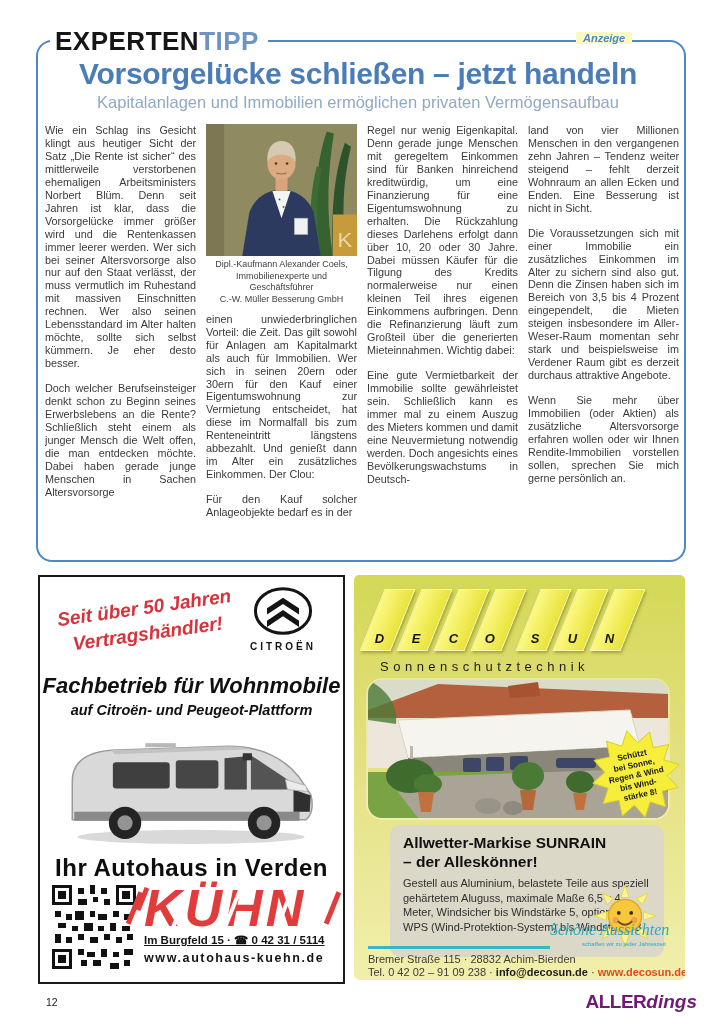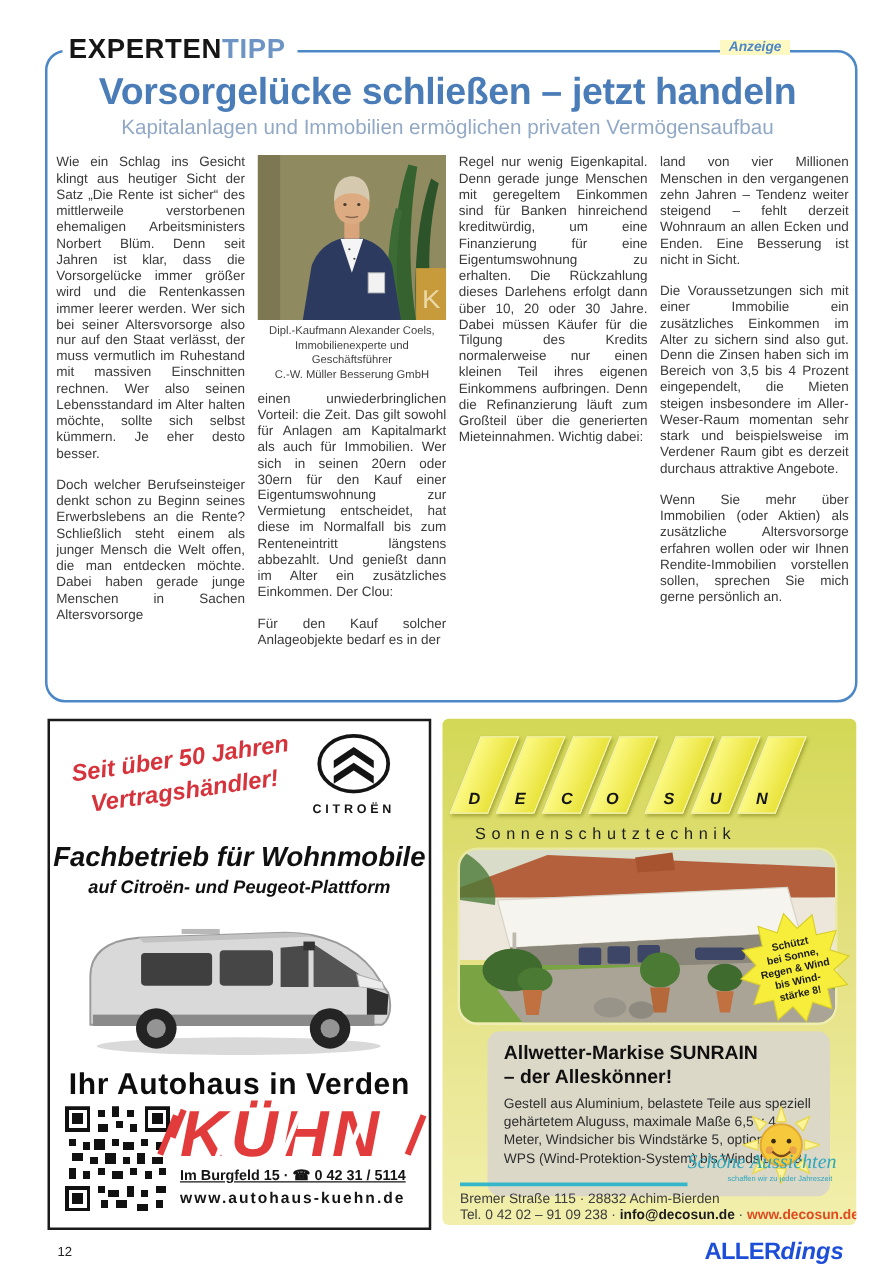--- a/index.html
+++ b/index.html
@@ -4,21 +4,21 @@
 <style>
   html,body{margin:0;padding:0;}
   body{width:715px;height:1024px;position:relative;background:#fff;
        font-family:"Liberation Sans",sans-serif;color:#333;overflow:hidden;}
   svg text{font-family:"Liberation Sans",sans-serif;}
 
   
   .frame{position:absolute;left:36px;top:40px;width:646px;height:518px;
          border:2px solid #4c87c6;border-radius:16px;background:#fff;}
   .kicker{position:absolute;left:50px;top:26px;background:#fff;padding:0 9px 0 5px;
-          font-size:22px;font-weight:bold;letter-spacing:.5px;white-space:nowrap;}
+          font-size:26px;font-weight:bold;letter-spacing:.5px;white-space:nowrap;}
   .kicker .k-black{color:#161616;}
   .kicker .k-blue{color:#6d94c4;}
   .anzeige{position:absolute;left:576px;top:32px;background:#fef9c3;padding:0 7px;
            font-size:11px;font-style:italic;font-weight:bold;color:#4c87c6;}
   .title{position:absolute;left:40px;top:57px;width:636px;text-align:center;
          font-size:30px;font-weight:bold;color:#4a7cb8;letter-spacing:-.3px;}
   .subtitle{position:absolute;left:40px;top:93px;width:636px;text-align:center;
             font-size:16.5px;color:#92a9c6;}
 
   .cols{position:absolute;left:45px;top:124px;width:634px;height:426px;
@@ -86,21 +86,21 @@
            font-style:italic;font-size:16px;color:#2fa8bc;white-space:nowrap;}
   .dscriptsub{position:absolute;left:228px;top:366px;font-size:6px;color:#2fa8bc;white-space:nowrap;}
   .dline{position:absolute;left:14px;top:371px;width:182px;height:3px;background:#36b7c9;}
   .daddr{position:absolute;left:14px;top:377px;font-size:11px;color:#3c3c3c;line-height:1.3;}
   .dtel{position:absolute;left:14px;top:391px;font-size:11px;color:#3c3c3c;white-space:nowrap;}
   .dtel .demail{font-weight:bold;color:#1c1c1c;}
   .dtel .dweb{font-weight:bold;color:#e04b1e;}
 
   
   .pagenum{position:absolute;left:46px;top:996px;font-size:10.5px;color:#222;}
-  .allerdings{position:absolute;right:40px;top:991px;font-size:19px;color:#1d4ed8;white-space:nowrap;}
+  .allerdings{position:absolute;right:18px;top:991px;font-size:19px;color:#701a75;white-space:nowrap;}
   .allerdings .ab{font-weight:800;letter-spacing:-.5px;}
   .allerdings .ai{font-style:italic;font-weight:600;}
 </style>
 </head>
 <body>
 
 <div class="frame"></div>
 
 <div class="kicker">
   <span class="k-black">EXPERTEN</span><span class="k-blue">TIPP</span>
@@ -141,20 +141,21 @@
       <div>Dipl.-Kaufmann Alexander Coels,</div>
       <div>Immobilienexperte und Geschäftsführer</div>
       <div>C.-W. Müller Besserung GmbH</div>
     </div>
     <p>einen unwiederbringlichen Vorteil: die Zeit. Das gilt sowohl für Anlagen am Kapitalmarkt als auch für Immobilien. Wer sich in seinen 20ern oder 30ern für den Kauf einer Eigentumswohnung zur Vermietung entscheidet, hat diese im Normalfall bis zum Renteneintritt längstens abbezahlt. Und genießt dann im Alter ein zusätzliches Einkommen. Der Clou:</p>
     <p>Für den Kauf solcher Anlageobjekte bedarf es in der</p>
   </div>
 
   <div class="col">
     <p>Regel nur wenig Eigenkapital. Denn gerade junge Menschen mit geregeltem Einkommen sind für Banken hinreichend kreditwürdig, um eine Finanzierung für eine Eigentumswohnung zu erhalten. Die Rückzahlung dieses Darlehens erfolgt dann über 10, 20 oder 30 Jahre. Dabei müssen Käufer für die Tilgung des Kredits normalerweise nur einen kleinen Teil ihres eigenen Einkommens aufbringen. Denn die Refinanzierung läuft zum Großteil über die generierten Mieteinnahmen. Wichtig dabei:</p>
+    <p>Eine gute Vermietbarkeit der Immobilie sollte gewährleistet sein. Schließlich kann es immer mal zu einem Auszug des Mieters kommen und damit eine Neuvermietung notwendig werden. Doch angesichts eines Bevölkerungswachstums in Deutsch-</p>
   </div>
 
   <div class="col">
     <p>land von vier Millionen Menschen in den vergangenen zehn Jahren – Tendenz weiter steigend – fehlt derzeit Wohnraum an allen Ecken und Enden. Eine Besserung ist nicht in Sicht.</p>
     <p>Die Voraussetzungen sich mit einer Immobilie ein zusätzliches Einkommen im Alter zu sichern sind also gut. Denn die Zinsen haben sich im Bereich von 3,5 bis 4 Prozent eingependelt, die Mieten steigen insbesondere im Aller-Weser-Raum momentan sehr stark und beispielsweise im Verdener Raum gibt es derzeit durchaus attraktive Angebote.</p>
     <p>Wenn Sie mehr über Immobilien (oder Aktien) als zusätzliche Altersvorsorge erfahren wollen oder wir Ihnen Rendite-Immobilien vorstellen sollen, sprechen Sie mich gerne persönlich an.</p>
   </div>
 </div>
 
 <div class="ad-kuehn">

